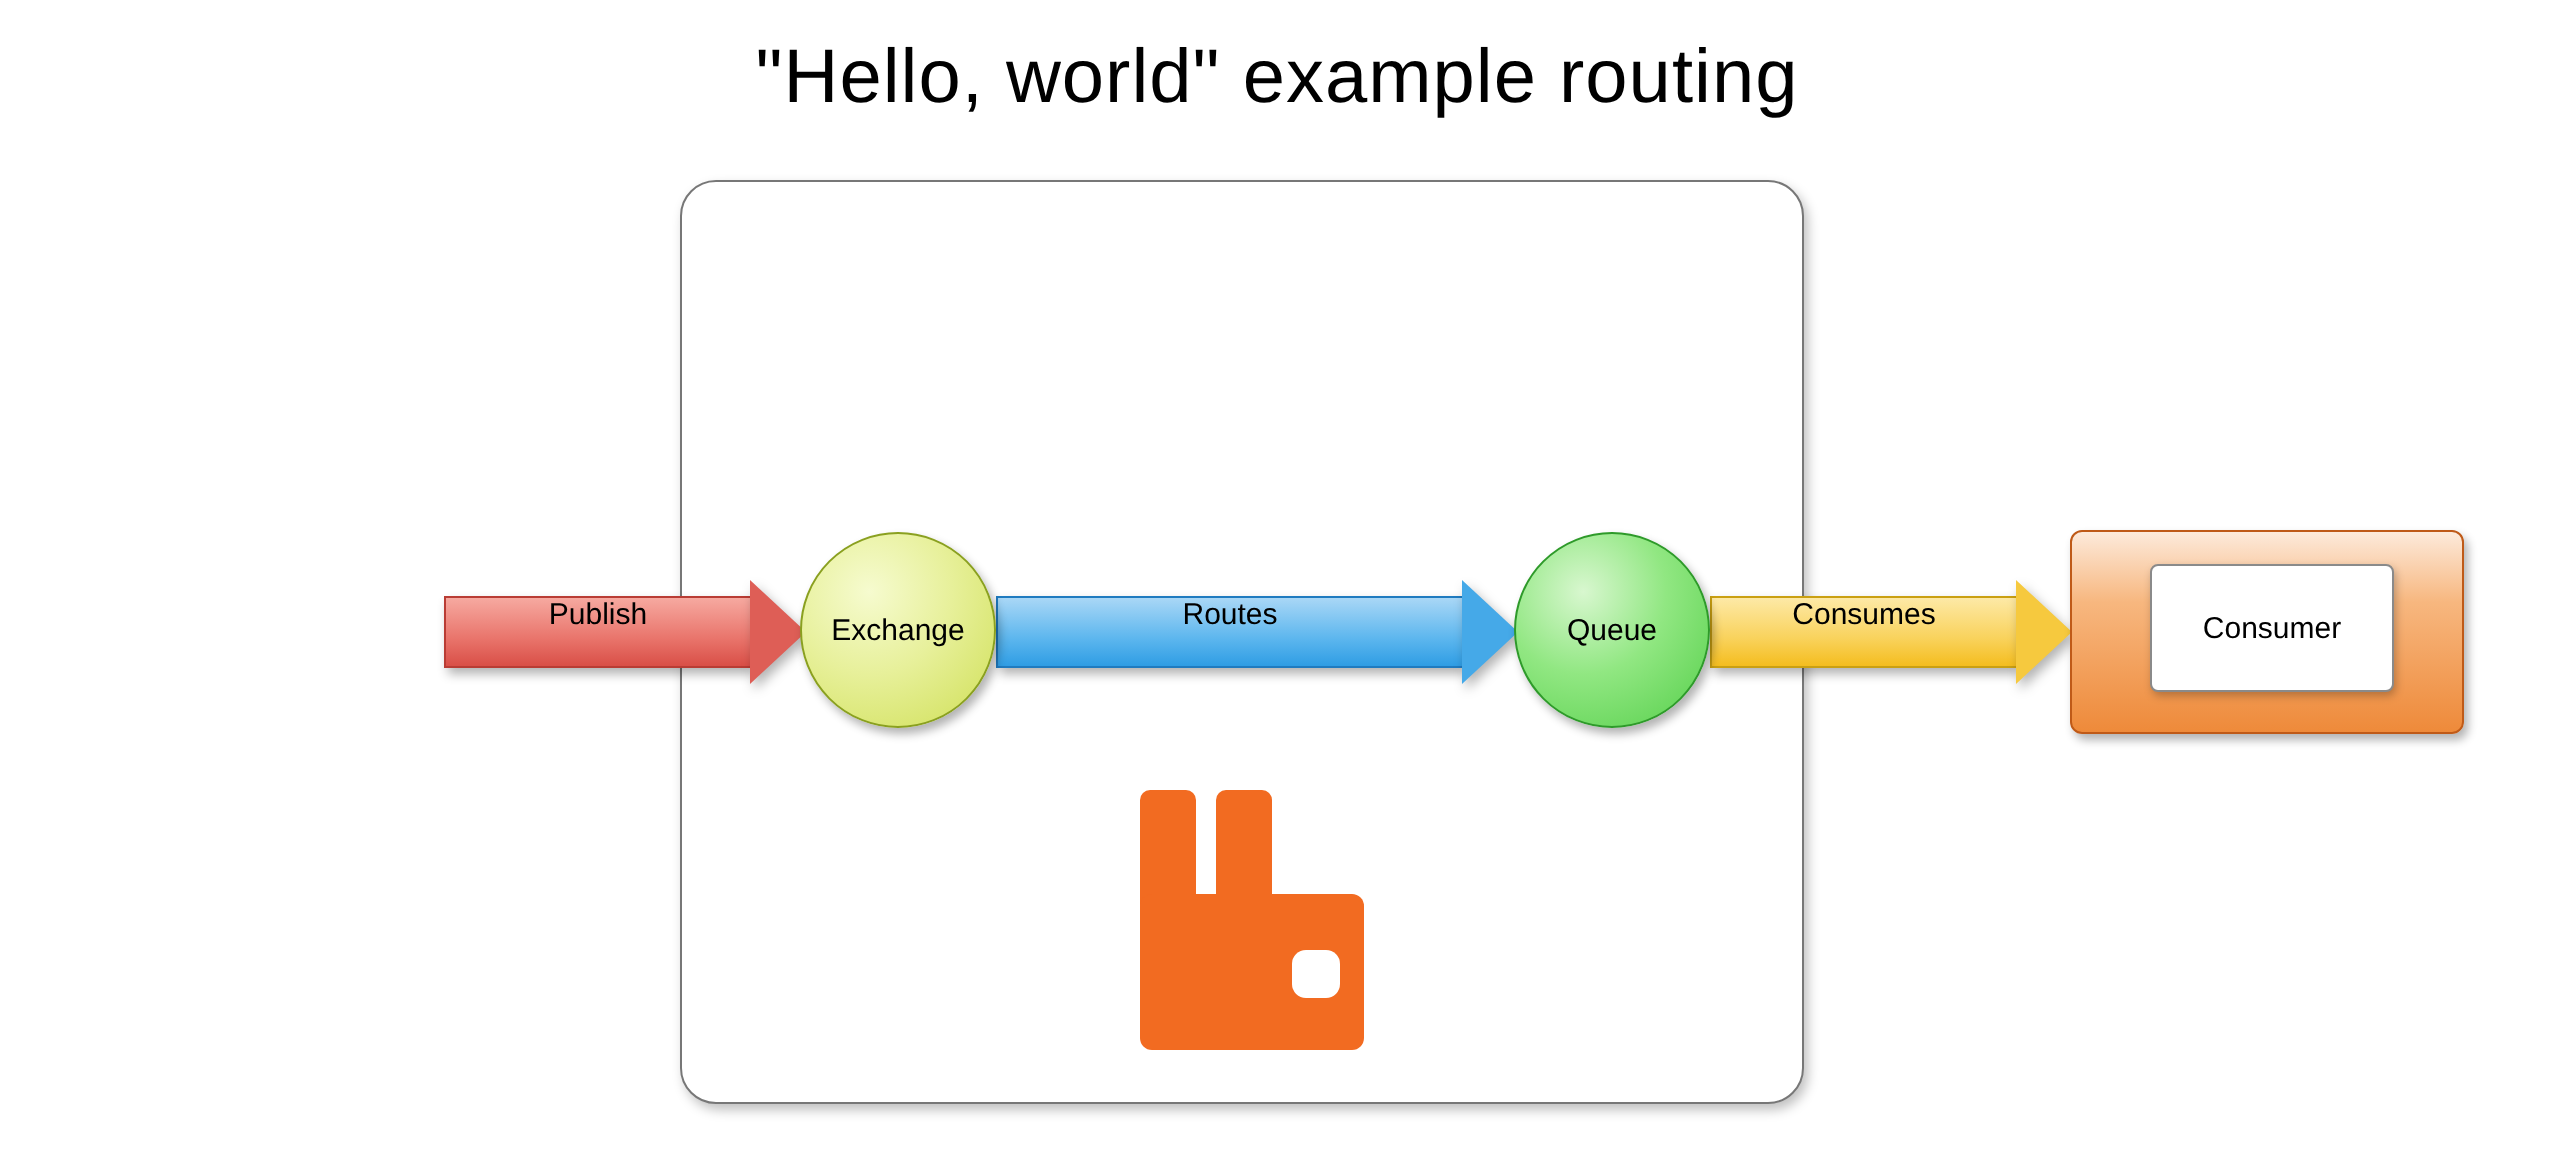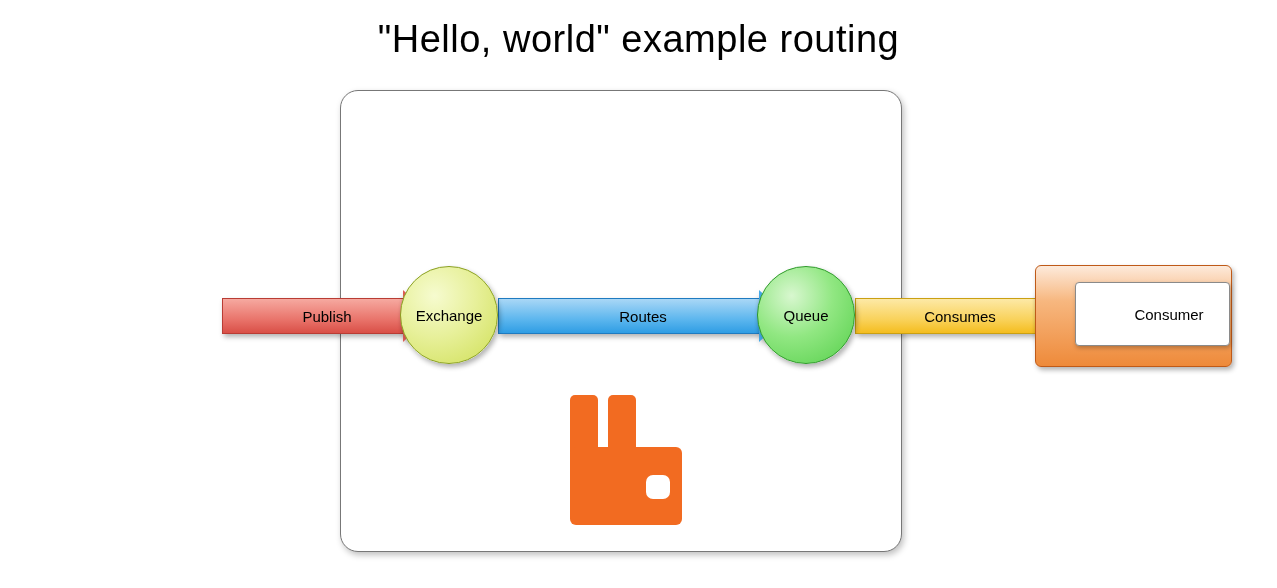--- a/index.html
+++ b/index.html
@@ -72,21 +72,20 @@
     width: 120px;
     height: 62px;
     border: 1px solid #8a8a8a;
     border-radius: 4px;
     background: #fff;
     box-shadow: 1px 2px 4px rgba(0,0,0,0.25);
     display: flex;
     align-items: center;
     justify-content: center;
     font-size: 15px;
-    padding-left: 33px;
   }
 
   
   .circle {
     position: absolute;
     width: 96px;
     height: 96px;
     border-radius: 50%;
     display: flex;
     align-items: center;
@@ -107,24 +106,23 @@
     border: 1px solid #2e9a2a;
   }
 
   
   .arrow {
     position: absolute;
     top: 298px;
     height: 34px;
     box-shadow: 2px 3px 5px rgba(0,0,0,0.3);
     display: flex;
-    align-items: center;
+    align-items: flex-start;
     justify-content: center;
     font-size: 15px;
-    padding-left: 28px;
   }
   .arrow::after {
     
     content: "";
     position: absolute;
     right: -28px;
     top: 50%;
     transform: translateY(-50%);
     width: 0;
     height: 0;

